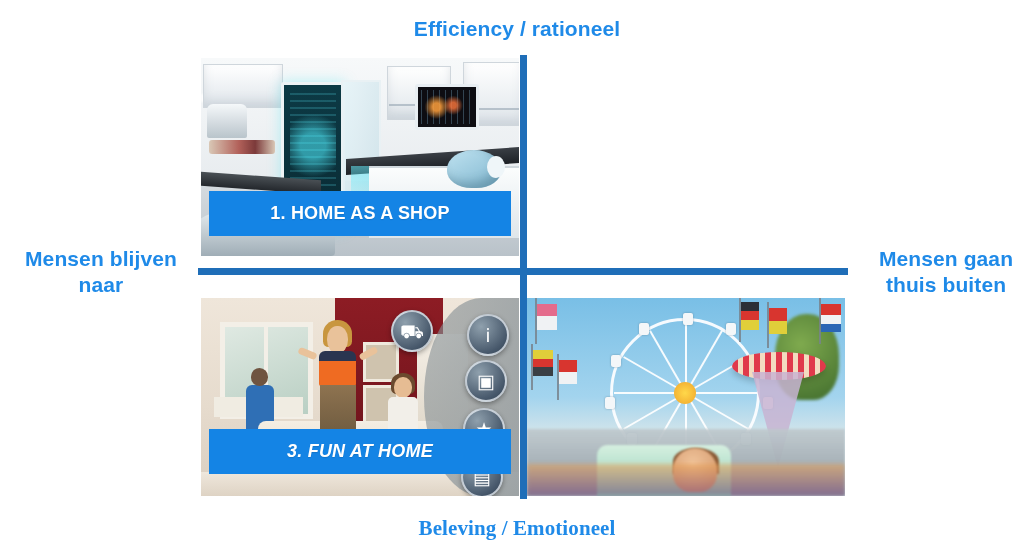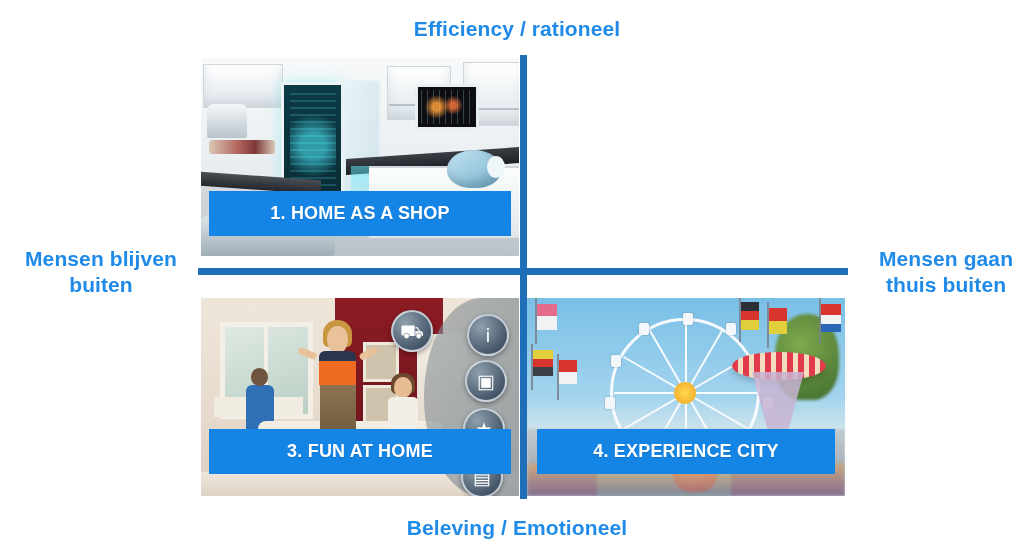--- a/index.html
+++ b/index.html
@@ -27,20 +27,21 @@
   }
   #label-top {
     left: 0; right: 0;
     top: 16px;
     text-align: center;
   }
   #label-bottom {
     left: 0; right: 0;
     top: 515px;
     text-align: center;
+    font-family: Liberation Serif, serif;
   }
   #label-left {
     left: 8px;
     top: 246px;
     width: 186px;
     text-align: center;
   }
   #label-right {
     left: 862px;
     top: 246px;
@@ -102,21 +103,21 @@
     color: #ffffff;
     font-weight: bold;
     font-size: 18px;
     letter-spacing: .2px;
     display: flex;
     align-items: center;
     justify-content: center;
     z-index: 6;
     text-shadow: 0 1px 1px rgba(0,0,0,.12);
   }
-  #q3 .caption, #q4 .caption { bottom: 22px; }
+  #q3 .caption, #q4 .caption { bottom: 22px; font-style: italic; }
   #q4 .caption { left: 10px; right: 10px; }
 
   
   .kitchen {
     background: linear-gradient(180deg,#f2f4f6 0%,#e4e8ec 42%,#cfd6db 72%,#b9c2c9 100%);
   }
   .k-wall {
     position: absolute; left: 0; top: 0; width: 100%; height: 62%;
     background: linear-gradient(180deg,#f7f9fa,#e8ecef);
   }
@@ -503,21 +504,21 @@
     filter: blur(2px);
   }
 </style>
 </head>
 <body>
 
 <div class="axis-label" id="label-top">Efficiency / rationeel</div>
 
 <div class="axis-label" id="label-bottom">Beleving / Emotioneel</div>
 
-<div class="axis-label" id="label-left">Mensen blijven buiten</div>
+<div class="axis-label" id="label-left">Mensen blijven naar</div>
 
 <div class="axis-label" id="label-right">Mensen gaan thuis buiten</div>
 
 <div id="matrix">
 
   <div class="quadrant" id="q1">
     <div class="quad-photo kitchen">
       <div class="k-wall"></div>
       <div class="k-spots"></div>
       <div class="k-cab" style="left:2px;  top:6px;  width:78px;  height:42px;"></div>
@@ -648,18 +649,17 @@
         <div class="f-flagpole"></div>
         <div style="position:absolute;left:2px;top:0;width:20px;height:28px;background:linear-gradient(180deg,#d8352f 0 40%,#f0f2f4 40% 70%,#2b66b5 70% 100%);"></div>
       </div>
 
       <div class="f-booth"></div>
       <div class="f-booth2"></div>
       <div class="f-kid-hair"></div>
       <div class="f-kid"></div>
       <div class="f-foreground"></div>
     </div>
-    <div class="caption">4. EXPERIENCE CITY</div>
   </div>
 
   <div class="divider" id="divider-v"></div>
   <div class="divider" id="divider-h"></div>
 </div>
 
 </body></html>

